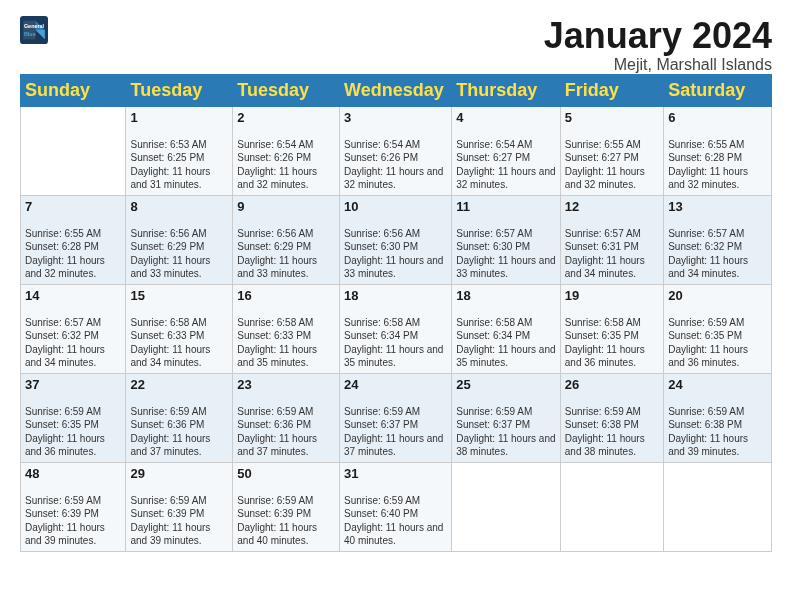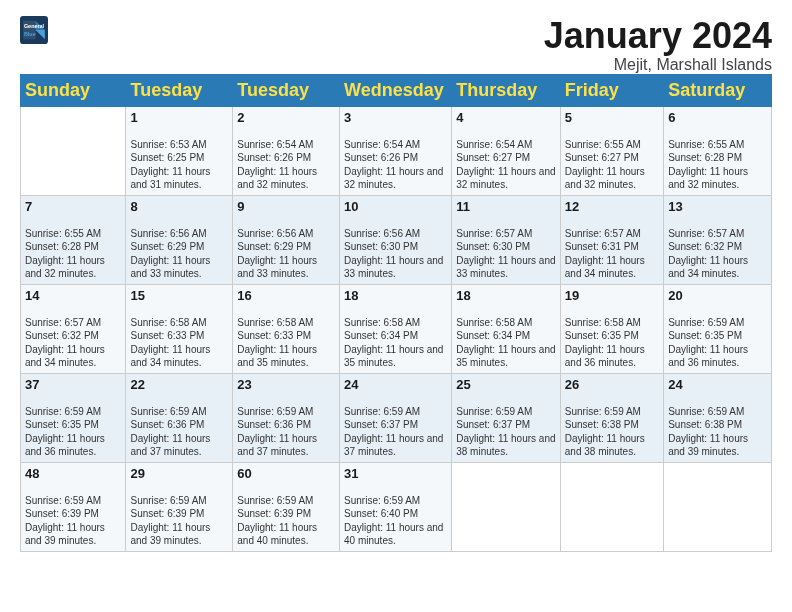--- a/index.html
+++ b/index.html
@@ -243,21 +243,21 @@
         <tr>
           <td>
             <span class="day-num">48</span>
             <div class="day-info">Sunrise: 6:59 AM<br>Sunset: 6:39 PM<br>Daylight: 11 hours and 39 minutes.</div>
           </td>
           <td>
             <span class="day-num">29</span>
             <div class="day-info">Sunrise: 6:59 AM<br>Sunset: 6:39 PM<br>Daylight: 11 hours and 39 minutes.</div>
           </td>
           <td>
-            <span class="day-num">60</span>
+            <span class="day-num">50</span>
             <div class="day-info">Sunrise: 6:59 AM<br>Sunset: 6:39 PM<br>Daylight: 11 hours and 40 minutes.</div>
           </td>
           <td>
             <span class="day-num">31</span>
             <div class="day-info">Sunrise: 6:59 AM<br>Sunset: 6:40 PM<br>Daylight: 11 hours and 40 minutes.</div>
           </td>
           <td class="empty"></td>
           <td class="empty"></td>
           <td class="empty"></td>
         </tr>

